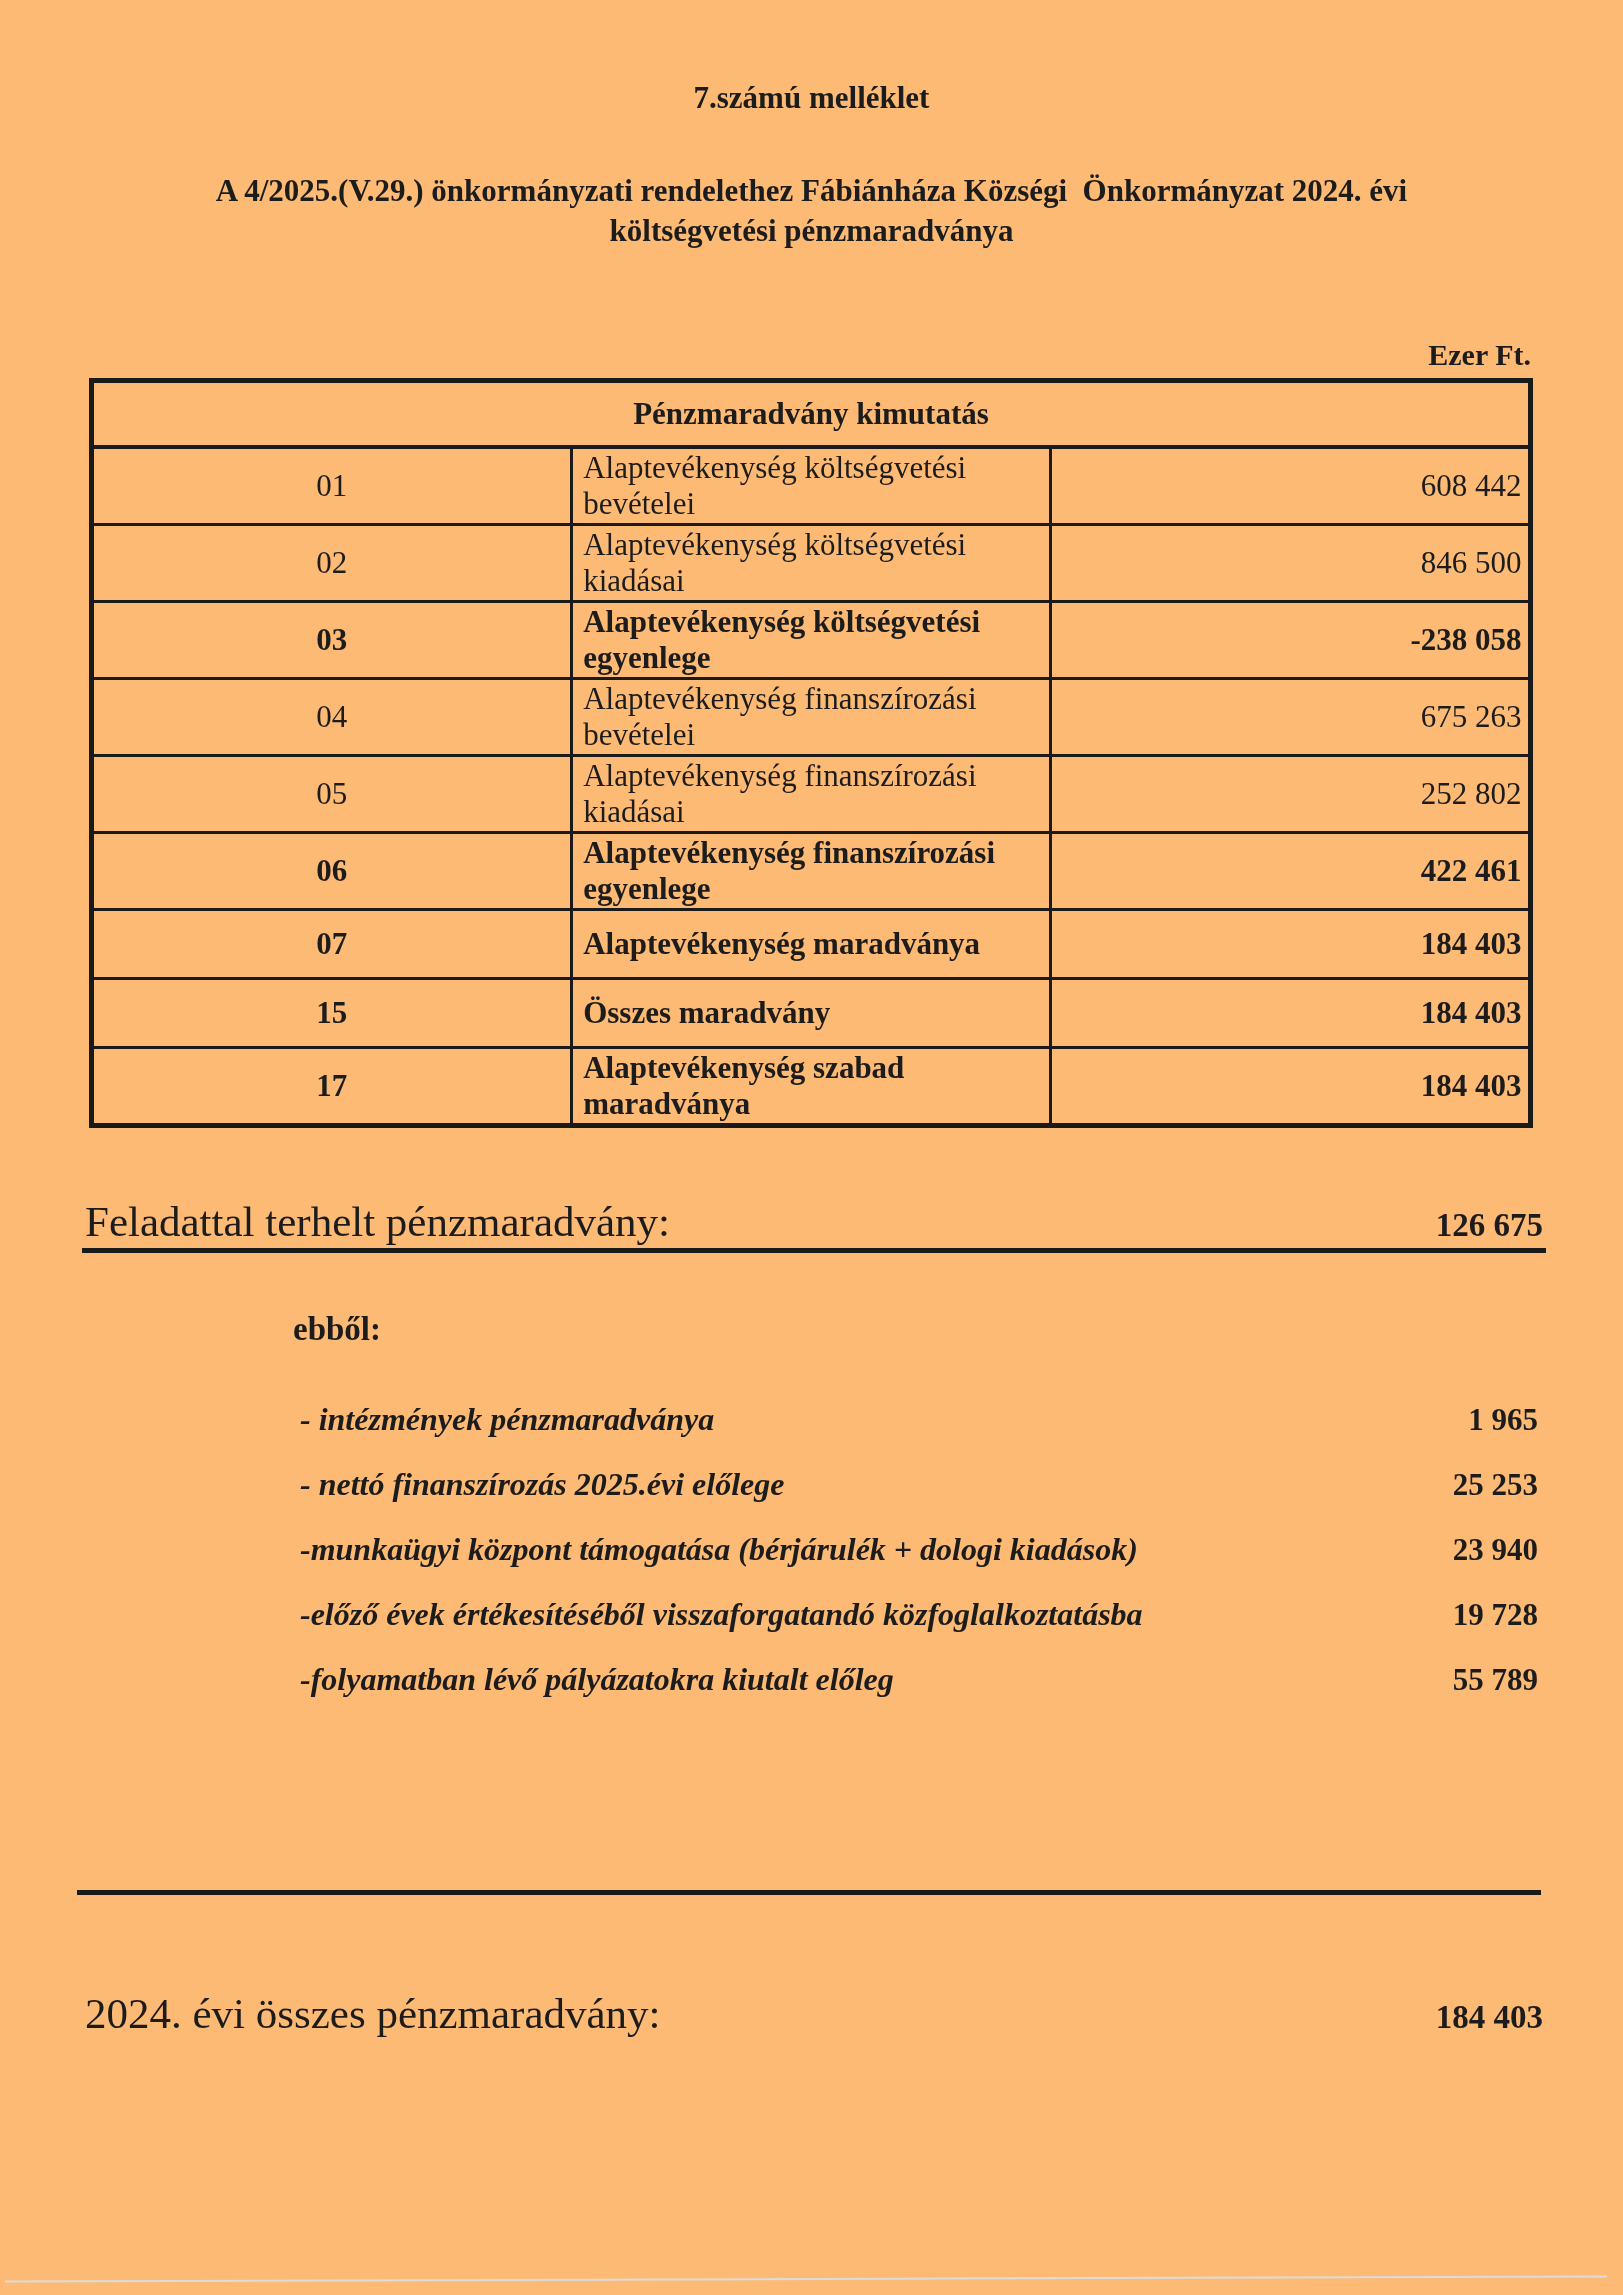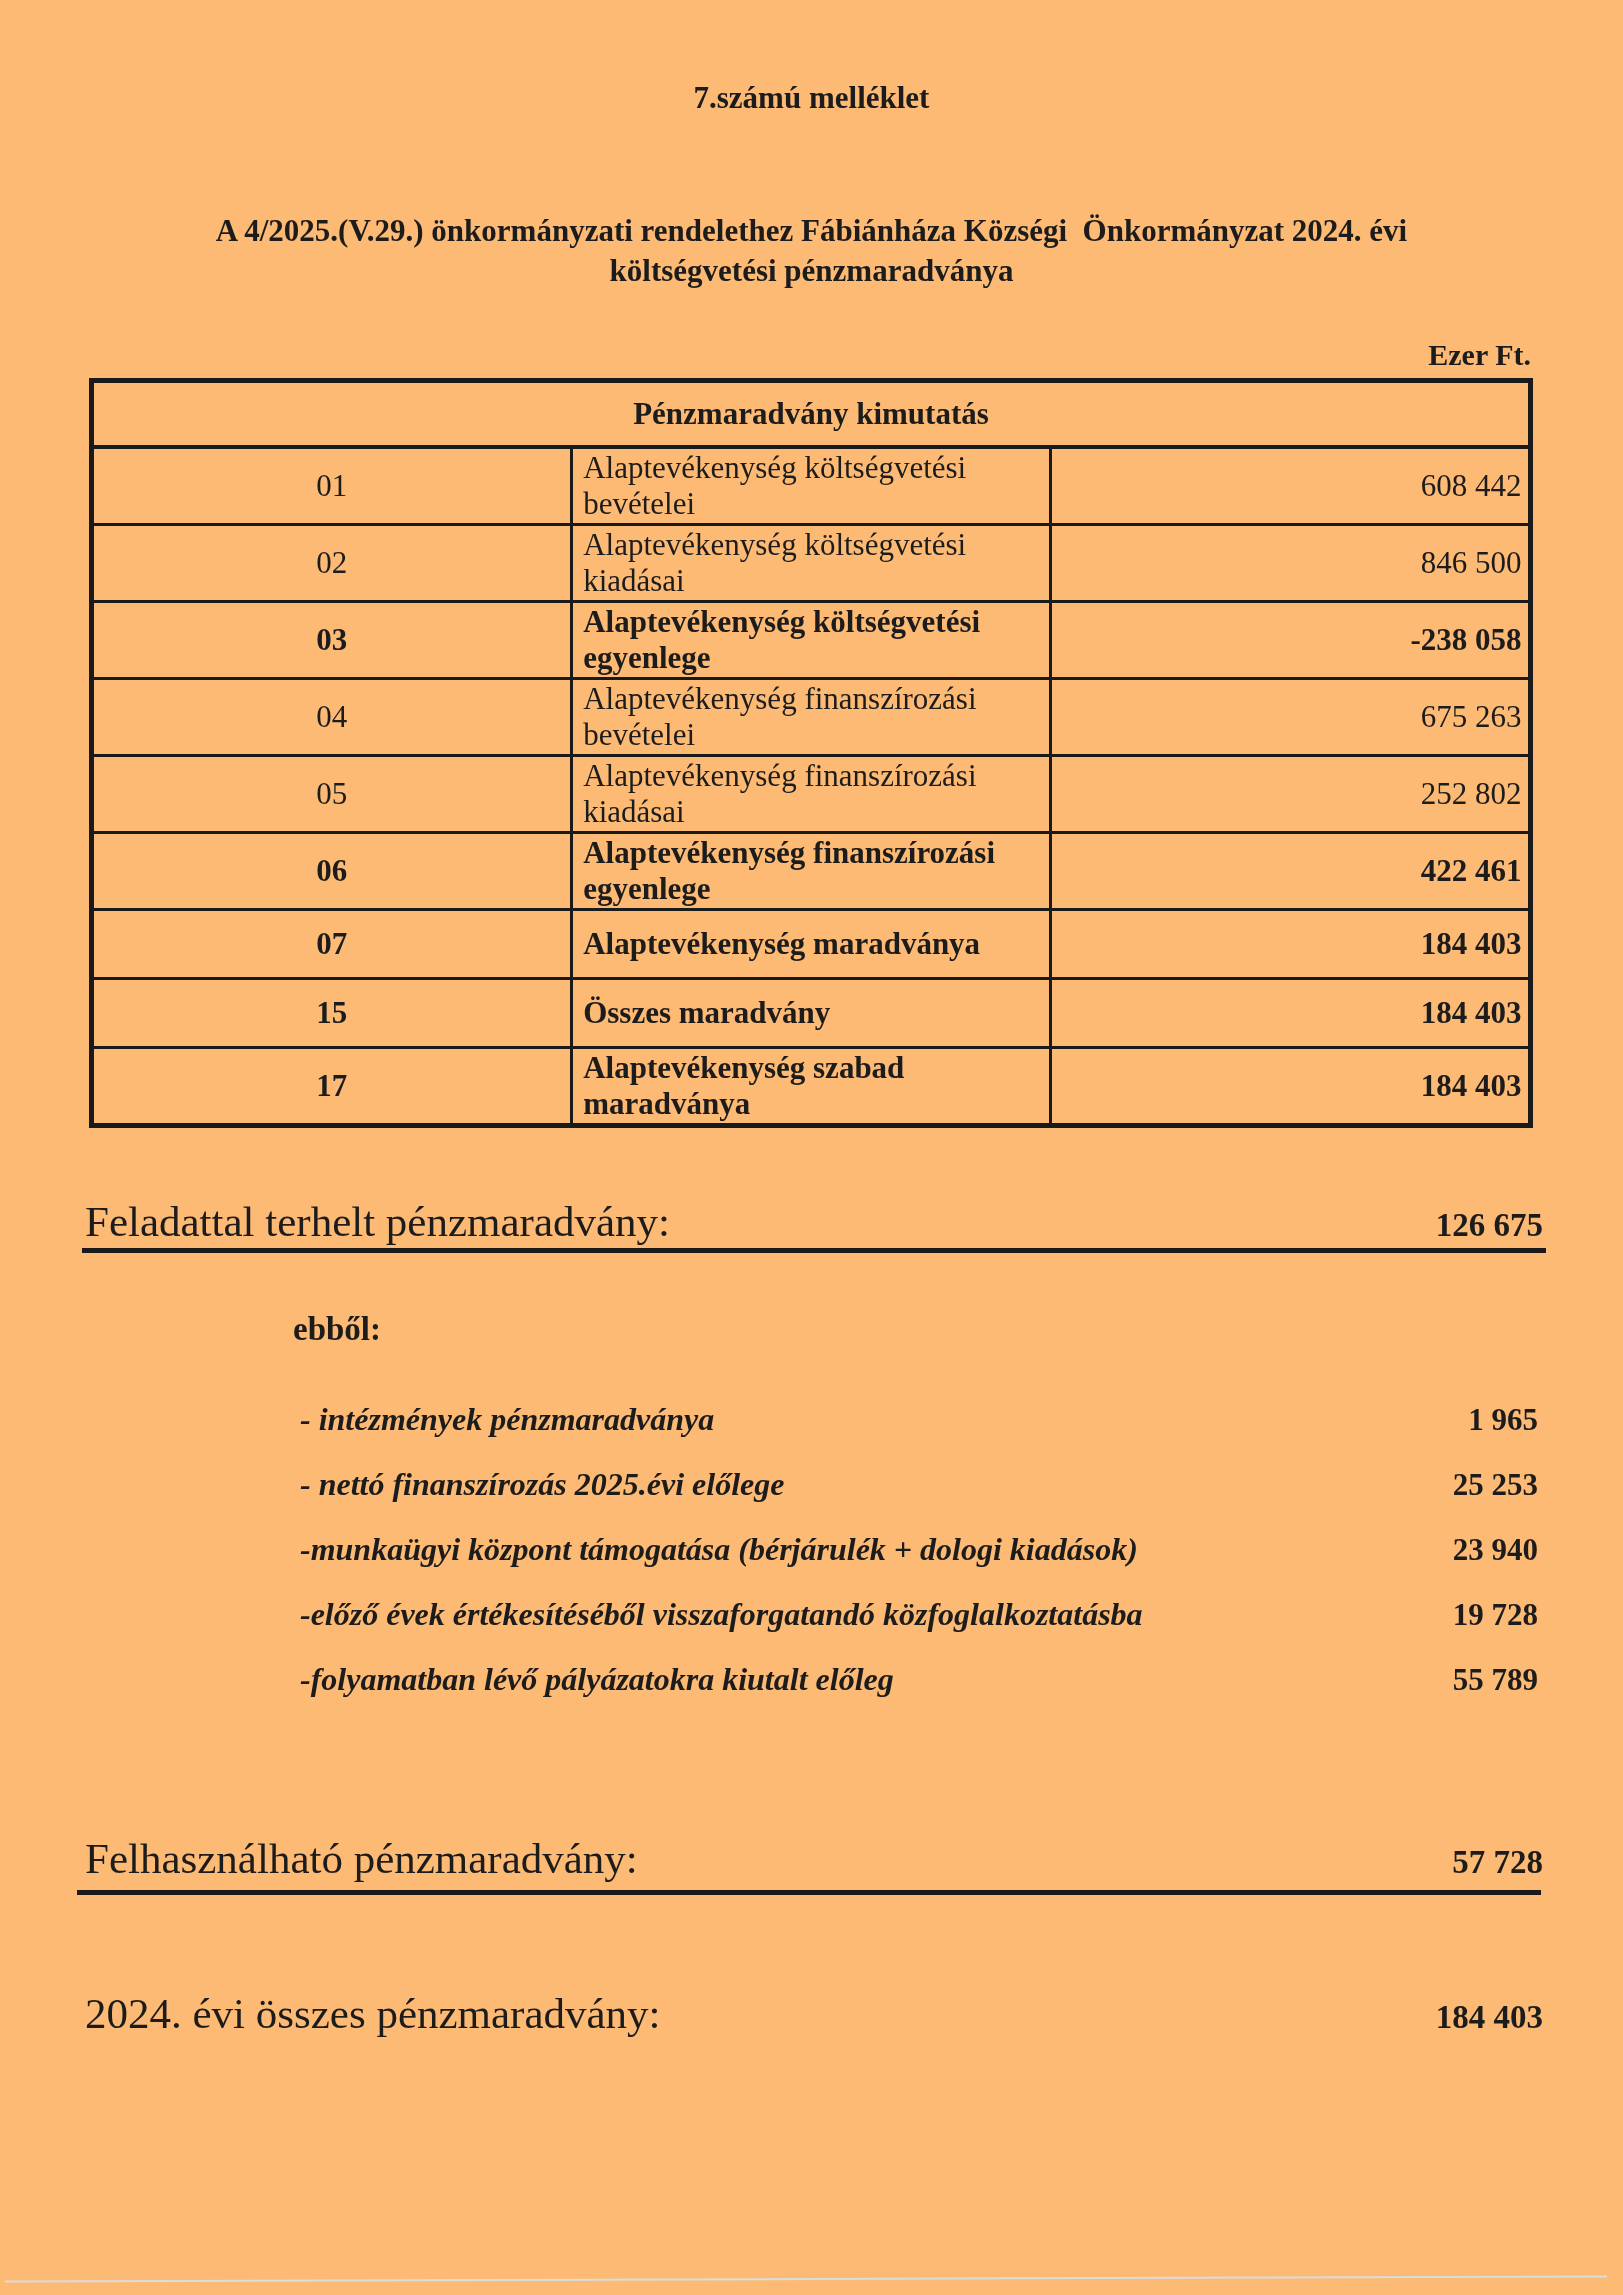--- a/index.html
+++ b/index.html
@@ -19,21 +19,20 @@
     top: 80px; left: 0; width: 100%;
     text-align: center;
     font-size: 31px; font-weight: 700;
   }
   .doc-subtitle {
     position: absolute;
     top: 171px; left: 0; width: 100%;
     text-align: center;
     font-size: 31px; font-weight: 700;
     line-height: 40px;
-    margin-top: 40px;
   }
   .doc-subtitle .line { white-space: pre-wrap; }
 
   .unit-label {
     position: absolute;
     top: 338px; right: 92px;
     font-size: 30px; font-weight: 700;
   }
 
   
@@ -213,24 +212,20 @@
       <div class="breakdown-item">
         <span class="bd-label">-előző évek értékesítéséből visszaforgatandó közfoglalkoztatásba</span>
         <span class="bd-value">19 728</span>
       </div>
       <div class="breakdown-item">
         <span class="bd-label">-folyamatban lévő pályázatokra kiutalt előleg</span>
         <span class="bd-value">55 789</span>
       </div>
     </div>
 
-  <div class="section-row" id="felhasznalhato-row">
-    <span class="section-label">Felhasználható pénzmaradvány:</span>
-    <span class="section-value">57 728</span>
-  </div>
 
   <div class="rule" id="rule-2"></div>
 
   <div class="section-row" id="osszes-row">
     <span class="section-label">2024. évi összes pénzmaradvány:</span>
     <span class="section-value">184 403</span>
   </div>
 
   <div class="scan-line"></div>
 

